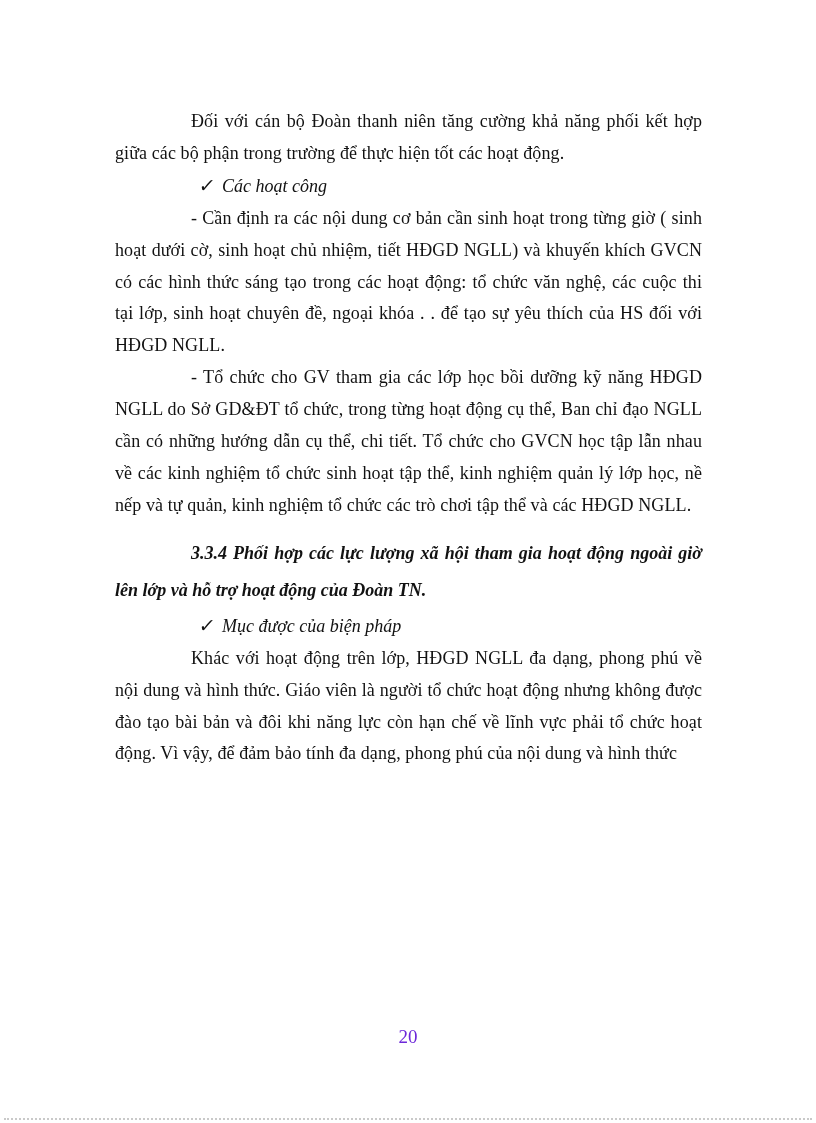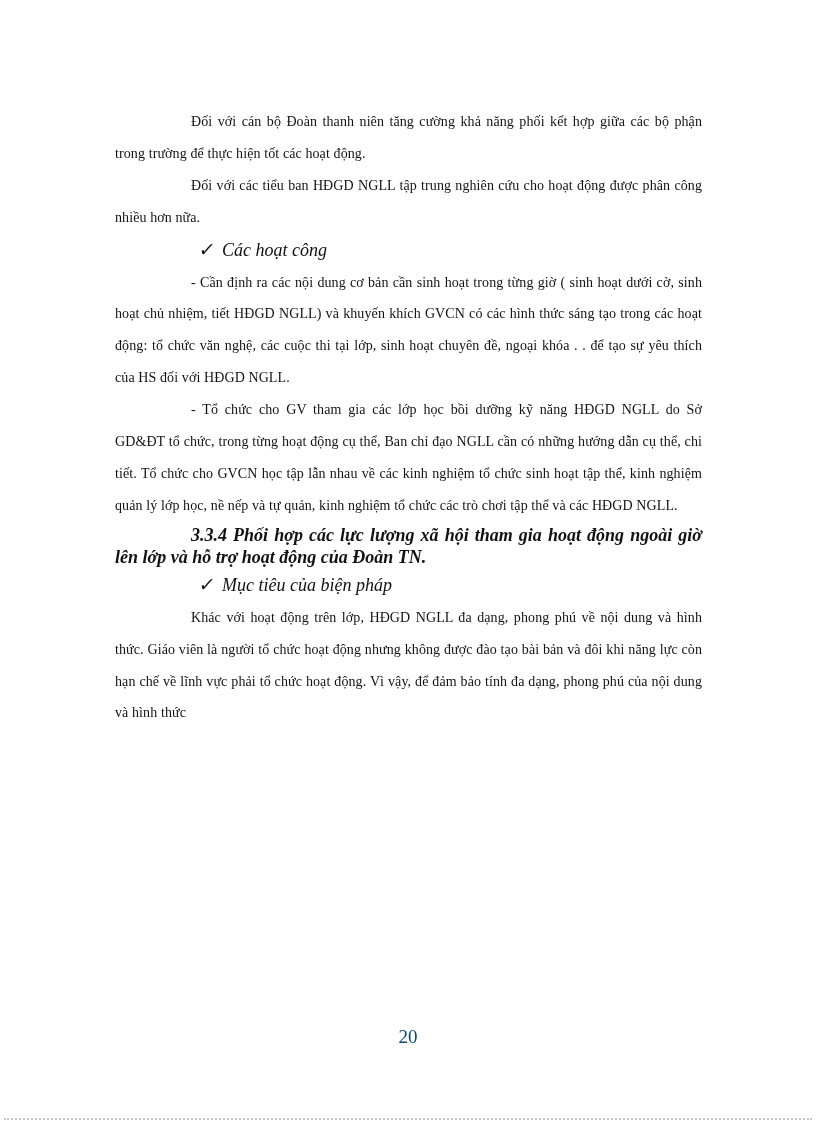--- a/index.html
+++ b/index.html
@@ -17,34 +17,34 @@
     inset: 0;
     background: #ffffff;
   }
   .content {
     position: absolute;
     left: 115px;
     top: 106px;
     width: 587px;
   }
   p.body-para {
-    font-size: 14px;
+    font-size: 18px;
     line-height: 31.9px;
     text-align: justify;
     text-indent: 76px;
     letter-spacing: 0.1px;
   }
   p.section-heading {
     font-size: 18px;
-    line-height: 22px;
+    line-height: 37px;
     text-align: justify;
     text-indent: 76px;
     font-weight: bold;
     font-style: italic;
-    margin-top: 2px;
+    margin-top: 13px;
     margin-bottom: 1px;
   }
   p.bullet-line {
     font-size: 18px;
     line-height: 31.9px;
     padding-left: 84px;
     font-style: italic;
   }
   .check {
     font-style: normal;
@@ -53,53 +53,52 @@
     display: inline-block;
     transform: skewX(-8deg);
   }
   .page-number {
     position: absolute;
     left: 0;
     width: 816px;
     top: 1026px;
     text-align: center;
     font-size: 19px;
-    color: #0c4a6e;
+    color: #6d28d9;
   }
   .scan-artifact-line {
     position: absolute;
     left: 4px;
     right: 4px;
     bottom: 3px;
     border-top: 2px dotted #c9c9c9;
   }
 </style>
 </head>
 <body>
 
 <div class="page">
 
   <div class="content">
 
     <p class="body-para">Đối với cán bộ Đoàn thanh niên tăng cường khả năng phối kết hợp giữa các bộ phận trong trường để thực hiện tốt các hoạt động.</p>
 
-    <p class="body-para">Đối với các tiểu ban HĐGD NGLL tập trung nghiên cứu cho hoạt động được phân công nhiều hơn nữa.</p>
 
     <p class="bullet-line">
       <span class="check">✓</span><span>Các hoạt công</span>
     </p>
 
     <p class="body-para">- Cần định ra các nội dung cơ bản cần sinh hoạt trong từng giờ ( sinh hoạt dưới cờ, sinh hoạt chủ nhiệm, tiết HĐGD NGLL) và khuyến khích GVCN có các hình thức sáng tạo trong các hoạt động: tổ chức văn nghệ, các cuộc thi tại lớp,  sinh hoạt chuyên đề, ngoại khóa . .  để tạo sự yêu thích của HS đối với HĐGD NGLL.</p>
 
     <p class="body-para">- Tổ chức cho GV tham gia các lớp học bồi dưỡng kỹ năng HĐGD NGLL do Sở GD&amp;ĐT tổ chức, trong từng hoạt động cụ thể, Ban chỉ đạo NGLL cần có những hướng dẫn cụ thể, chi tiết. Tổ chức cho GVCN học tập lẫn nhau về các kinh nghiệm tổ chức sinh hoạt tập thể, kinh nghiệm quản lý lớp học, nề nếp và tự quản, kinh nghiệm tổ chức các trò chơi tập thể và các HĐGD NGLL.</p>
 
     <p class="section-heading">3.3.4 Phối hợp các lực lượng xã hội tham gia hoạt động ngoài giờ lên lớp và hỗ trợ hoạt động của Đoàn TN.</p>
 
     <p class="bullet-line">
-      <span class="check">✓</span><span>Mục tiêu của biện pháp</span>
+      <span class="check">✓</span><span>Mục được của biện pháp</span>
     </p>
 
     <p class="body-para">Khác với hoạt động trên lớp,  HĐGD NGLL đa dạng, phong phú về nội dung và hình thức. Giáo viên là người tổ chức hoạt động nhưng không được đào tạo bài bản và đôi khi năng lực còn hạn chế về lĩnh vực phải tổ chức hoạt động. Vì vậy, để đảm bảo tính đa dạng, phong phú của nội dung và hình thức</p>
 
   </div>
 
   <div class="page-number">20</div>
 
   <div class="scan-artifact-line"></div>
 

